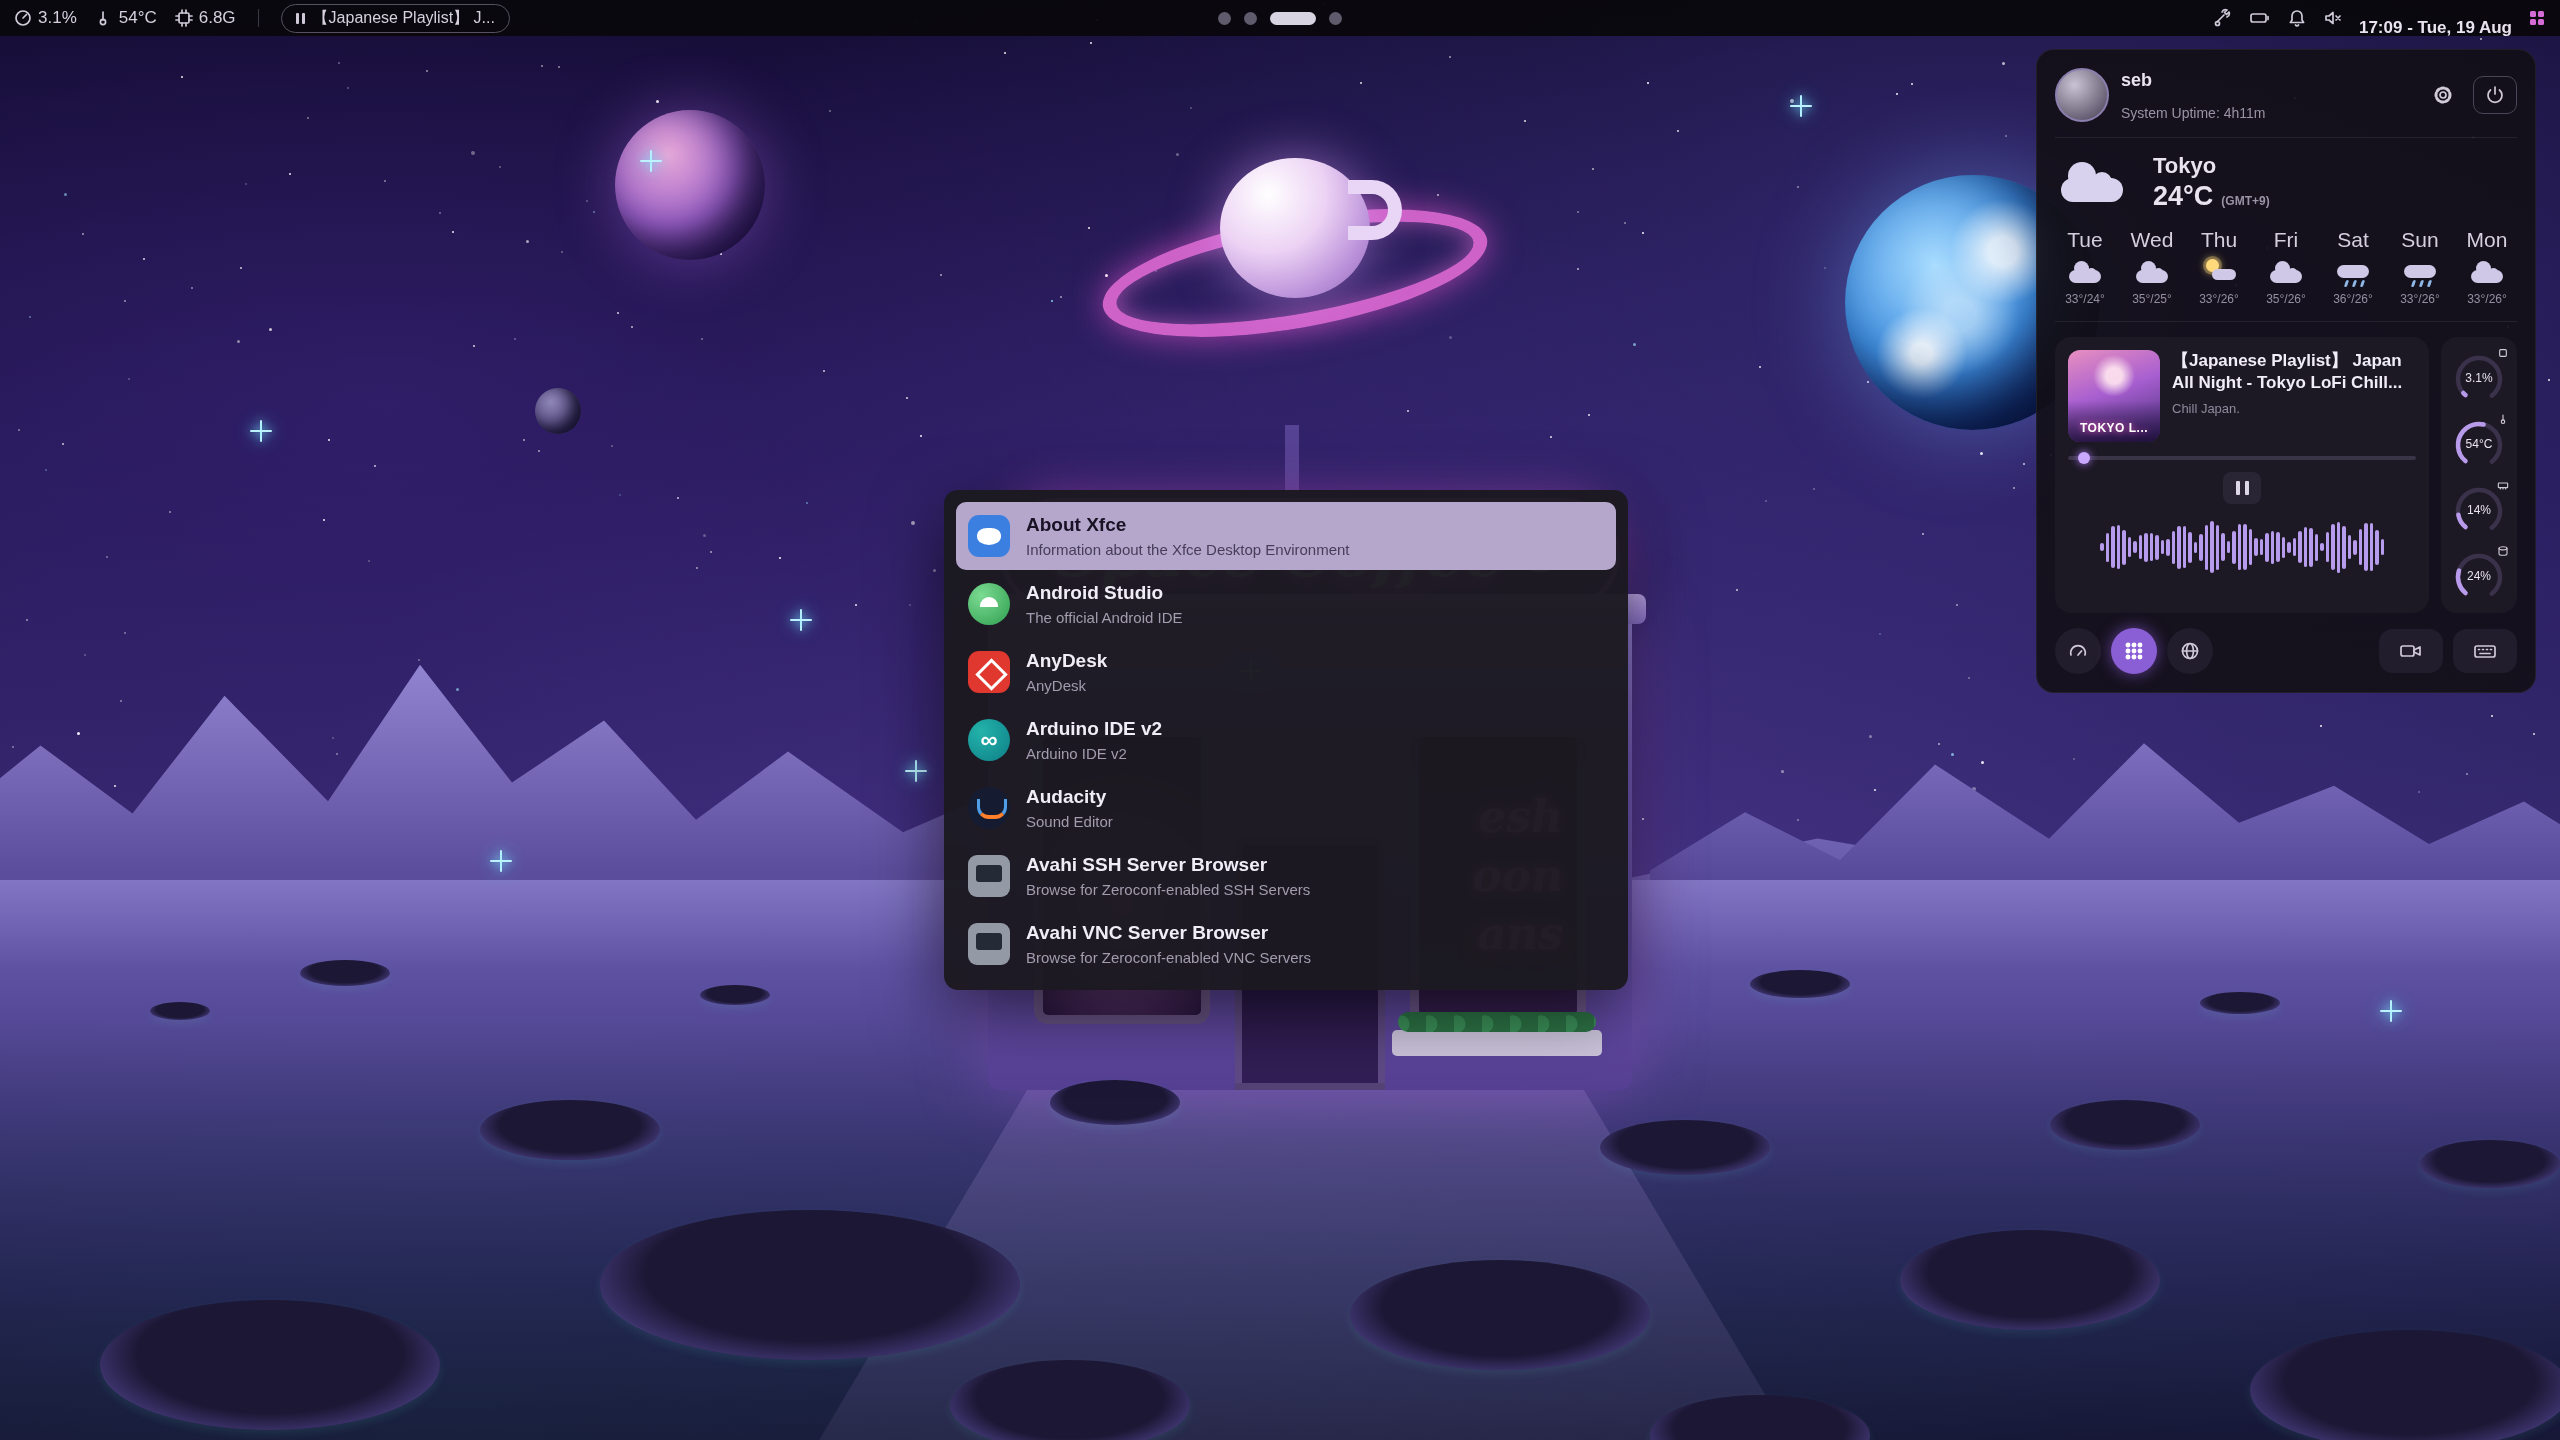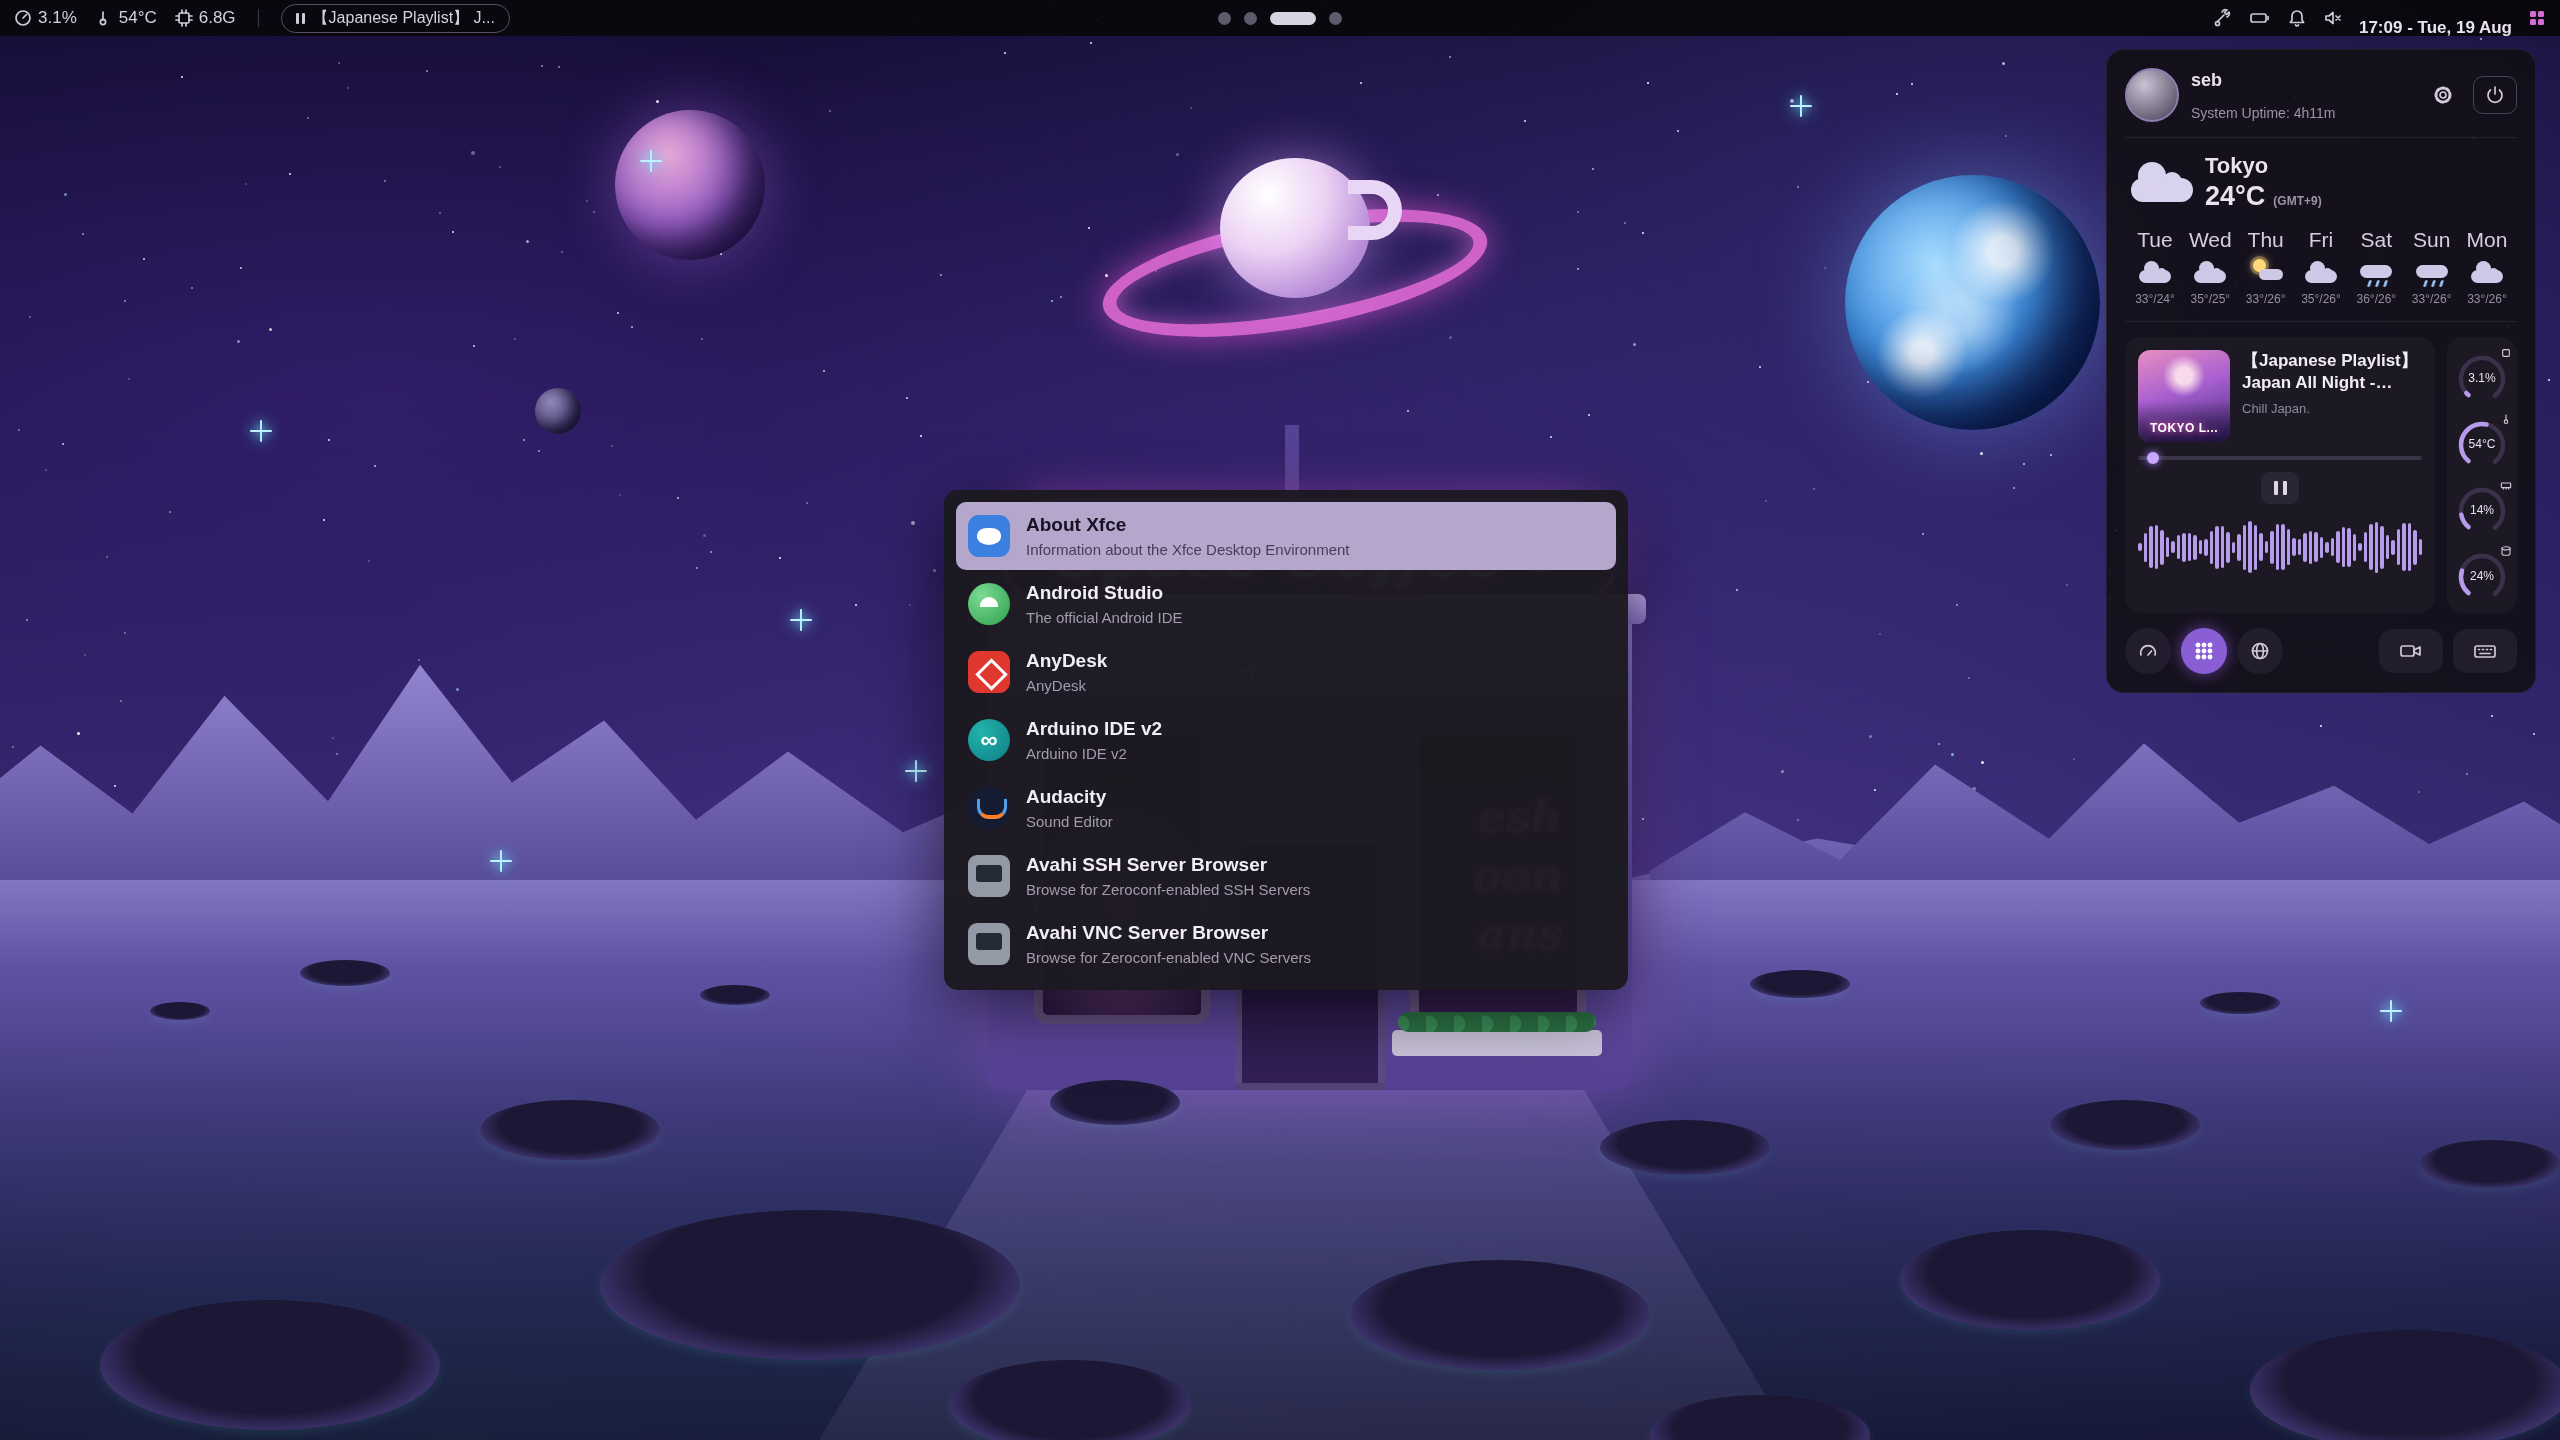--- a/index.html
+++ b/index.html
@@ -143,33 +143,33 @@
     color:#fff; display:flex; align-items:center; justify-content:center; }
   .ic-arduino::after { content:'\221E'; font-size:24px; font-weight:bold; }
   .ic-audacity { background:#151b30; border-radius:50%; }
   .ic-audacity::after { content:''; position:absolute; left:9px; top:12px; width:24px; height:16px;
     border-bottom:4px solid #ff7f2a; border-left:3px solid #4f9fe8; border-right:3px solid #4f9fe8; border-radius:0 0 12px 12px; }
   .ic-avahi { background:#939aa6; border-radius:9px; }
   .ic-avahi::after { content:''; position:absolute; left:8px; top:10px; width:26px; height:17px; background:#252b36;
     border-radius:3px; }
 
   
-  #sidepanel { position:absolute; right:24px; top:49px; width:430px; z-index:30;
+  #sidepanel { position:absolute; right:24px; top:49px; width:500px; z-index:30;
     background:rgba(18,15,23,.92); border:1px solid rgba(255,255,255,.06); border-radius:18px; padding:18px; color:#e8e3ef; }
   .ph-row { display:flex; align-items:center; gap:12px; }
   .avatar { width:54px; height:54px; border-radius:50%; flex:none;
     background:radial-gradient(circle at 35% 30%, #c9c3d5, #6b6478 70%, #433d52); border:2px solid #8a7fae; }
   .ph-name { font-size:18px; font-weight:bold; }
   .ph-uptime { font-size:14px; color:#9a93a6; margin-top:14px; }
   .icon-btn { display:flex; align-items:center; justify-content:center; cursor:pointer; }
   .gear-btn { width:36px; height:36px; }
   .power-btn { width:44px; height:38px; border:1px solid #4a4556; border-radius:10px; }
   .divider { height:1px; background:rgba(255,255,255,.08); margin:15px 0; }
 
-  .wx-row { display:flex; align-items:center; gap:8px; padding-left:4px; }
+  .wx-row { display:flex; align-items:center; gap:26px; padding-left:4px; }
   .bigcloud { width:68px; height:46px; position:relative; flex:none; }
   .bigcloud::before { content:''; position:absolute; left:2px; top:18px; width:62px; height:24px; background:#d9d2ee; border-radius:14px; }
   .bigcloud::after { content:''; position:absolute; left:9px; top:2px; width:28px; height:28px; background:#d9d2ee;
     border-radius:50%; box-shadow:20px 6px 0 -4px #d9d2ee; }
   .wx-city { font-size:22px; font-weight:bold; }
   .wx-temp-row { display:flex; align-items:baseline; gap:8px; margin-top:2px; }
   .wx-temp { font-size:27px; font-weight:bold; }
   .wx-tz { font-size:12px; color:#9a93a6; font-weight:bold; }
 
   .fc-row { display:flex; justify-content:space-between; margin-top:16px; padding:0 4px; }

